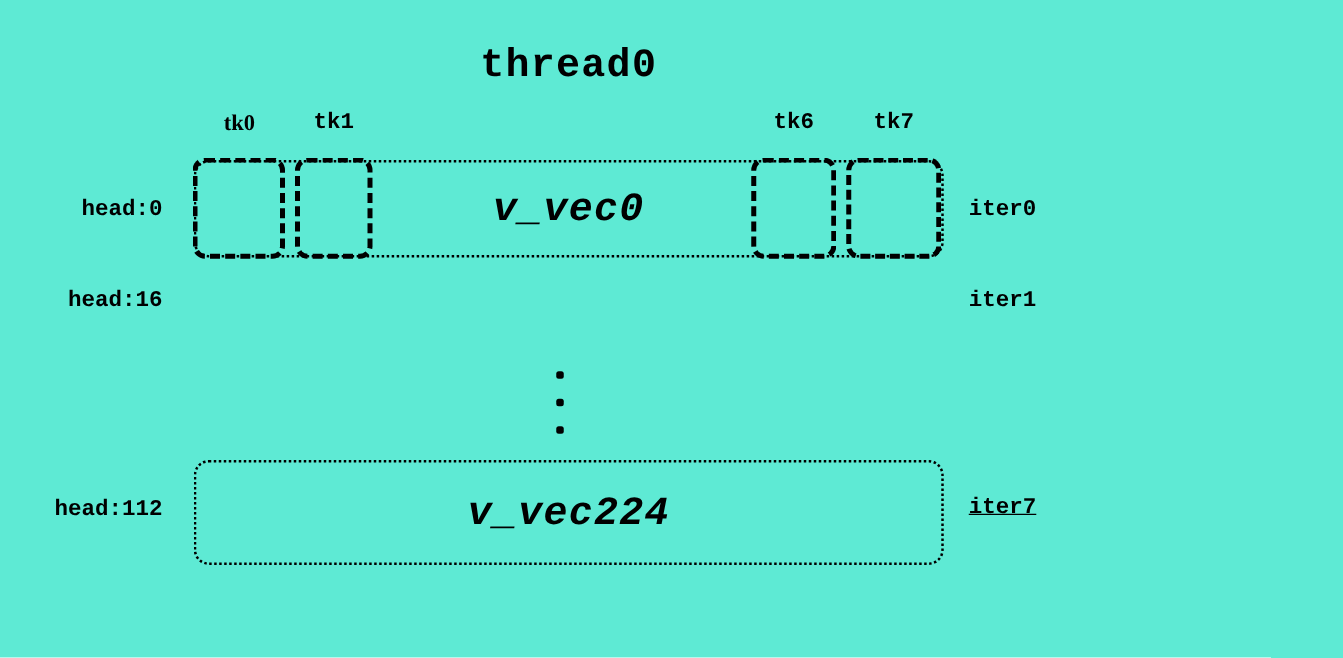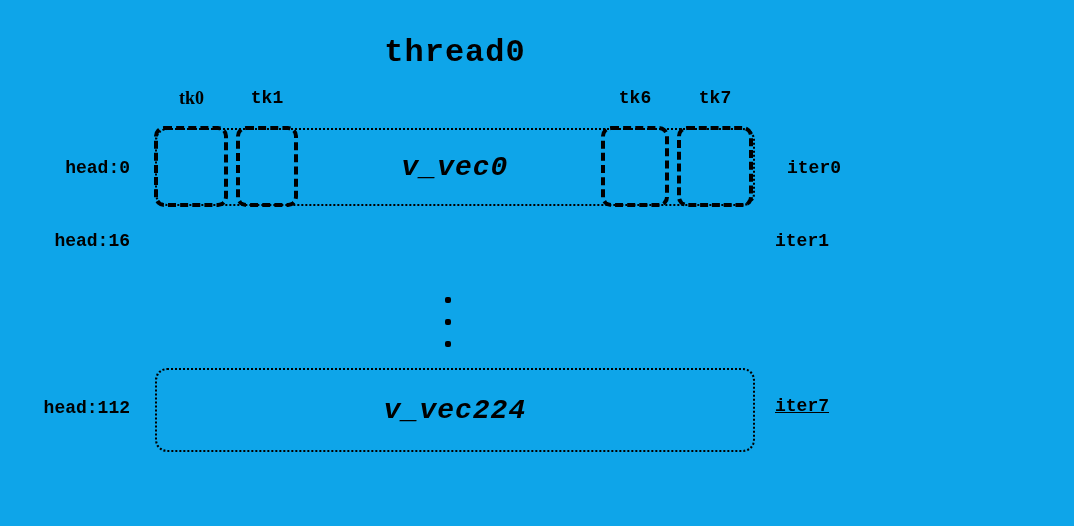--- a/index.html
+++ b/index.html
@@ -4,21 +4,21 @@
 <style>
   html, body {
     margin: 0;
     padding: 0;
     background: #ffffff;
   }
   .diagram {
     position: relative;
     width: 1074px;
     height: 526px;
-    background: #0ea5e9;
+    background: #5eead4;
     color: #000000;
     font-family: "Liberation Mono", "DejaVu Sans Mono", monospace;
     overflow: hidden;
   }
   .title {
     position: absolute;
     left: 155px;
     top: 34px;
     width: 600px;
     text-align: center;
@@ -40,21 +40,21 @@
     left: 155px;
     width: 600px;
     border: 2px dotted #000000;
     border-radius: 12px;
     box-sizing: border-box;
     display: flex;
     align-items: center;
     justify-content: center;
   }
   .vec-text {
-    font-size: 28px;
+    font-size: 32px;
     font-weight: bold;
     font-style: italic;
     letter-spacing: 1px;
   }
   .row0 { top: 128px; height: 78px; }
   .row1 { top: 209px; height: 77px; }
   .row2 { top: 368px; height: 84px; }
   .tk-box {
     position: absolute;
     top: 126px;
@@ -104,21 +104,21 @@
 
   <div class="small-label tk-label" style="left:155px; width:73px;font-family:Liberation Serif, serif;">tk0</div>
   <div class="small-label tk-label" style="left:237px; width:60px;">tk1</div>
   <div class="small-label tk-label" style="left:602px; width:66px;">tk6</div>
   <div class="small-label tk-label" style="left:678px; width:74px;">tk7</div>
 
   <div class="small-label head-label" style="top:158px;">head:0</div>
   <div class="vec-box row0">
     <span class="vec-text">v_vec0</span>
   </div>
-  <div class="small-label iter-label" style="top:158px;margin-left:12px;">iter0</div>
+  <div class="small-label iter-label" style="top:158px;">iter0</div>
 
   <div class="tk-box" style="left:154px; width:74px;"></div>
   <div class="tk-box" style="left:236px; width:62px;"></div>
   <div class="tk-box" style="left:601px; width:68px;"></div>
   <div class="tk-box" style="left:677px; width:76px;"></div>
 
   <div class="small-label head-label" style="top:231px;">head:16</div>
   <div class="small-label iter-label" style="top:231px;">iter1</div>
 
   <div class="ellipsis">

